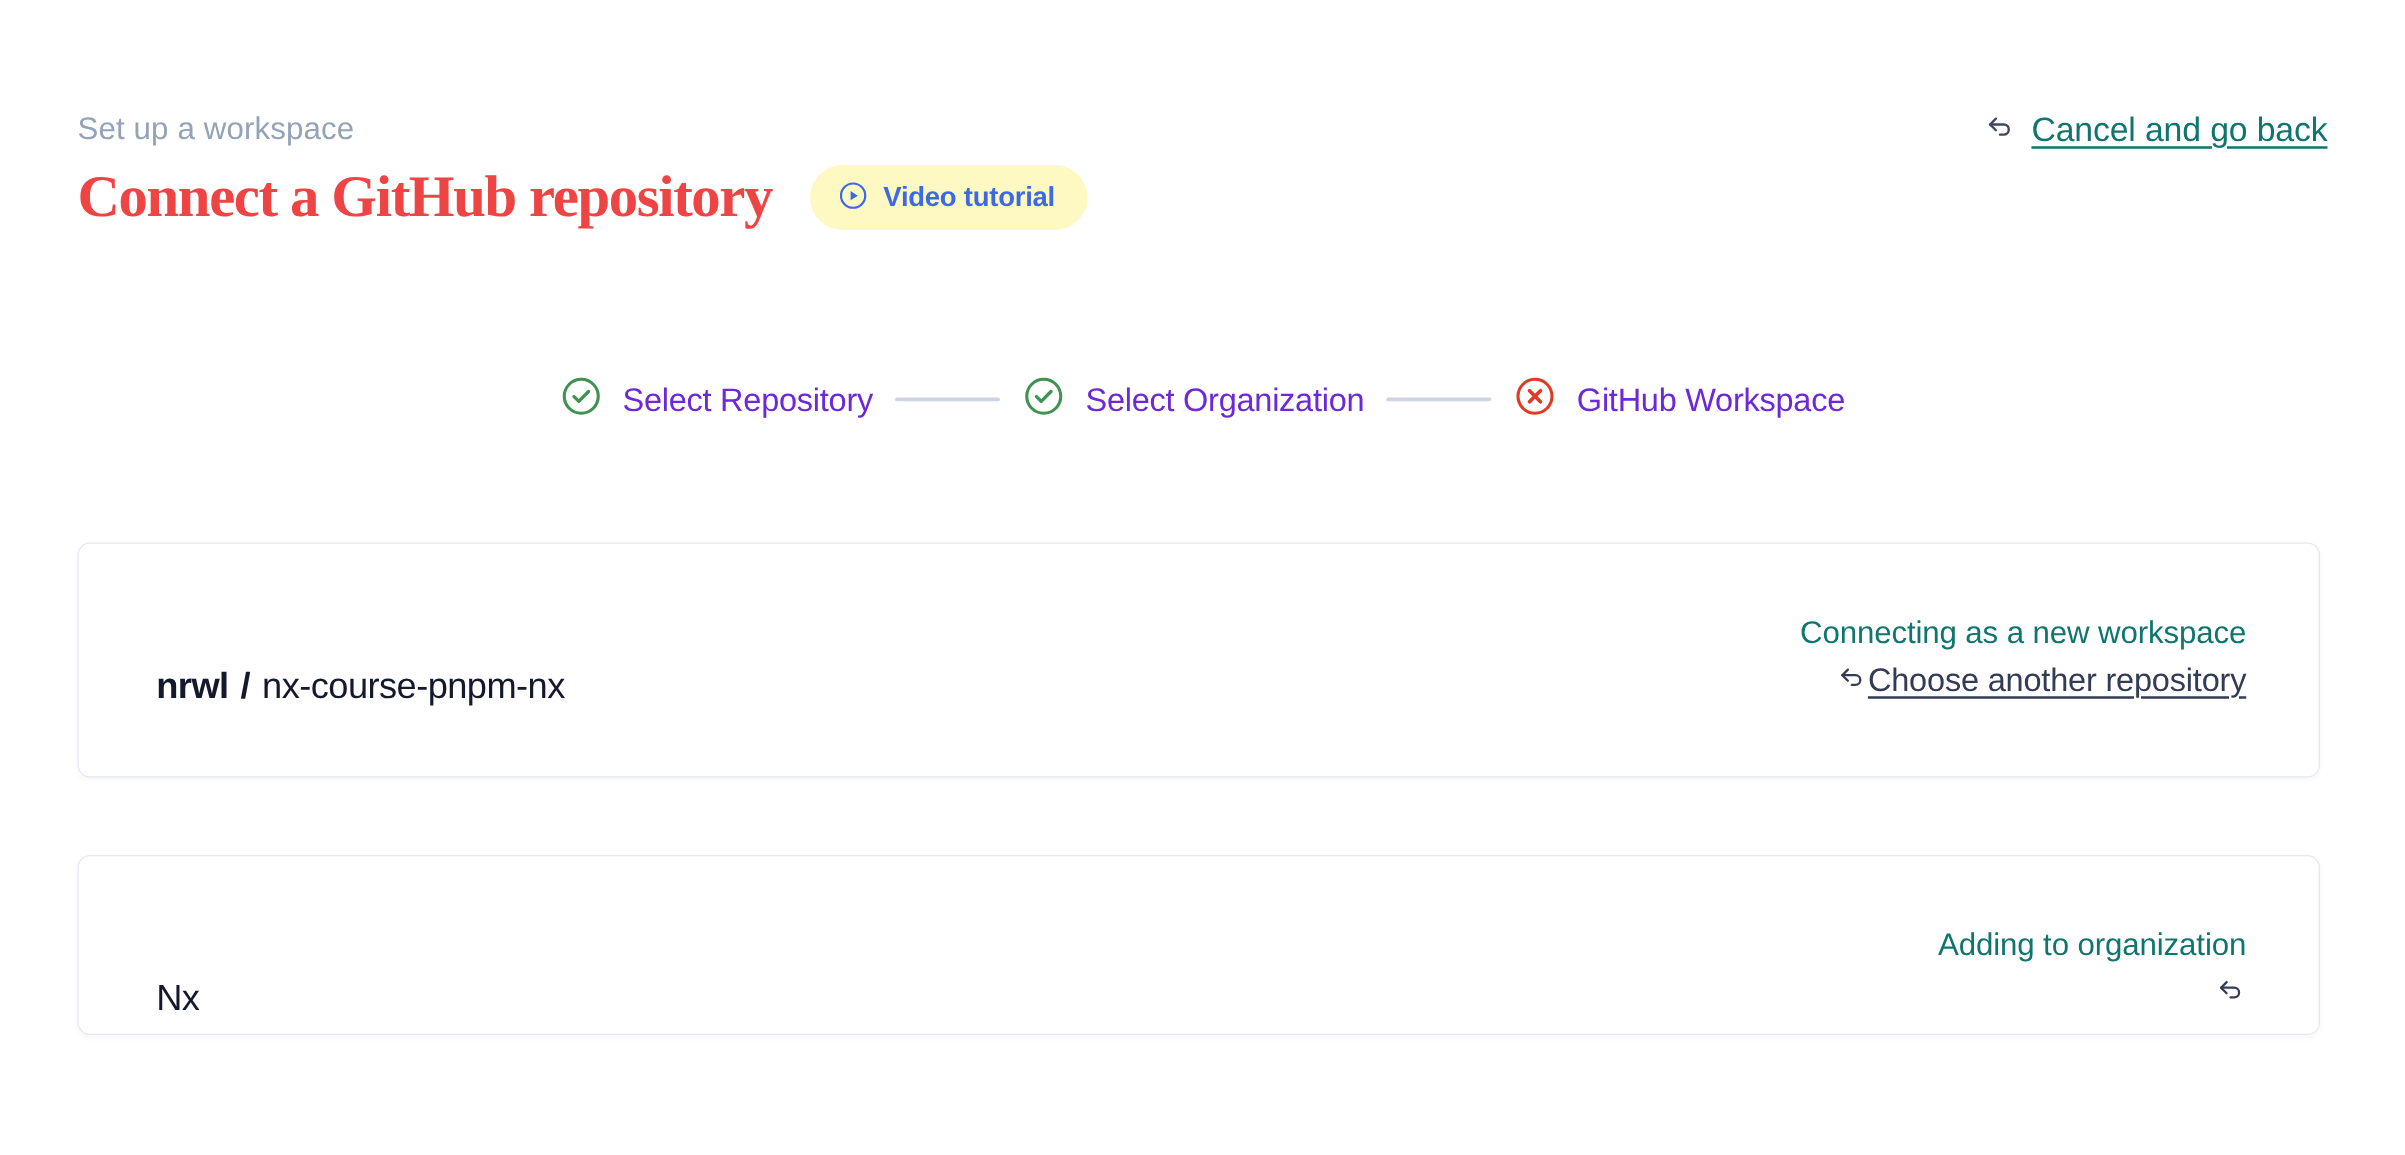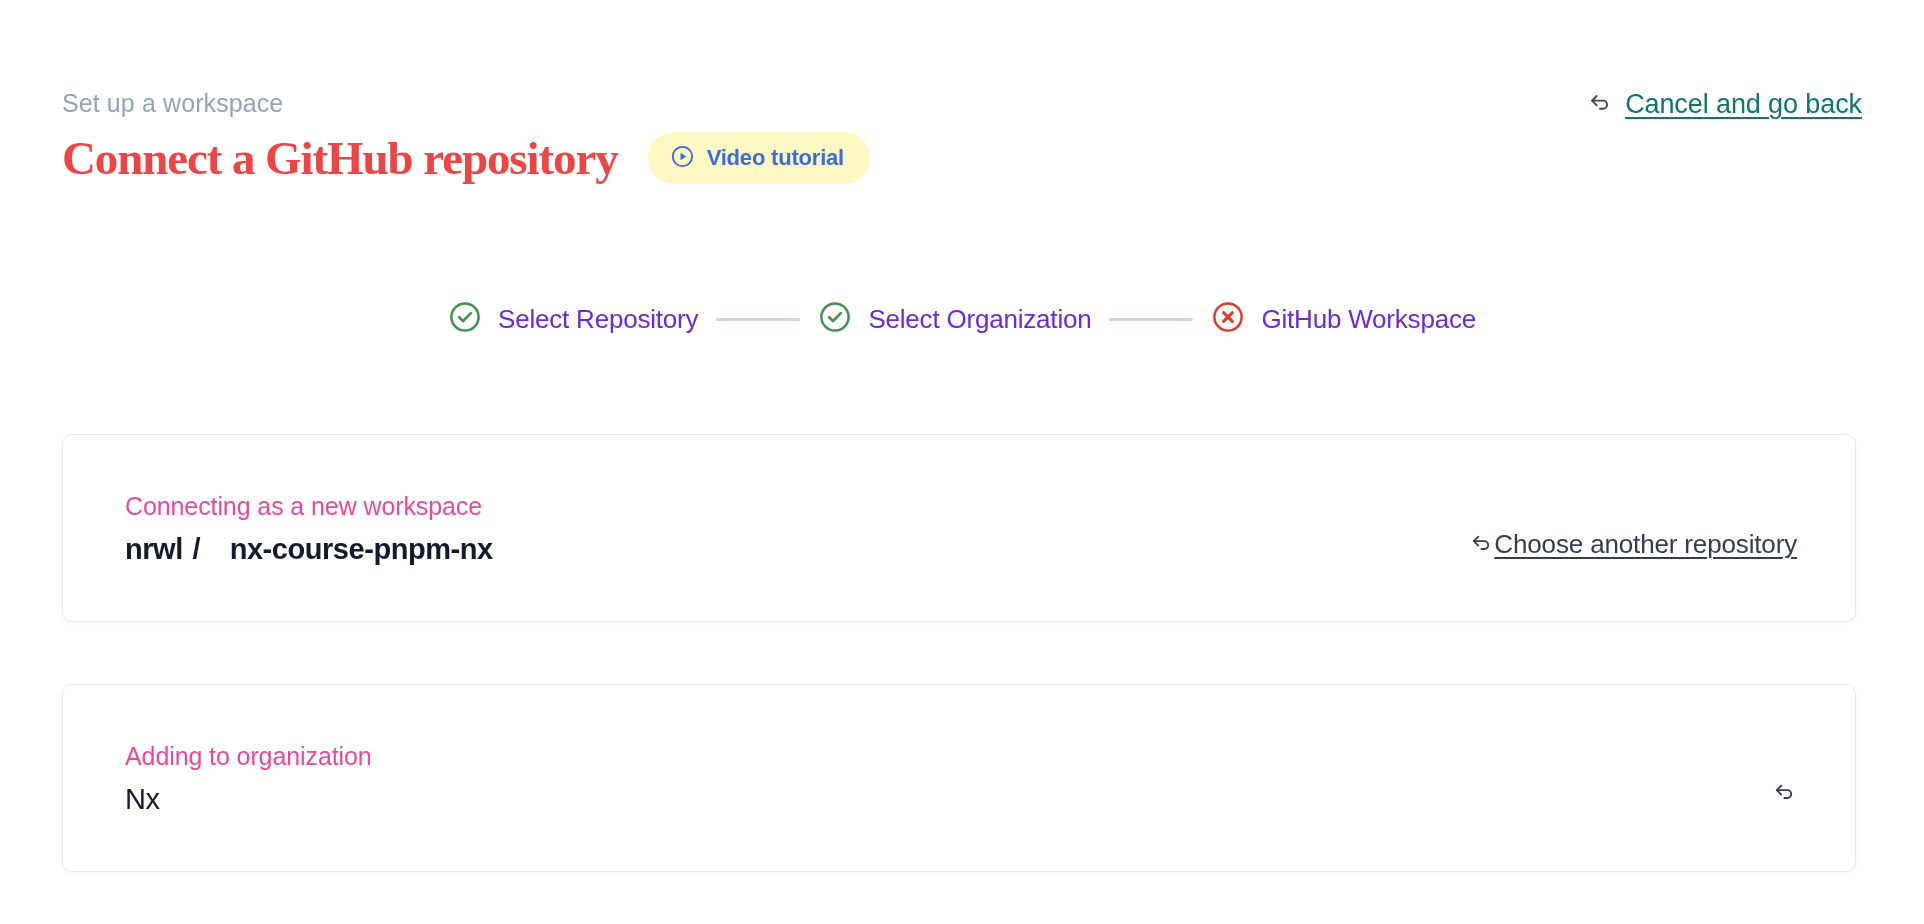--- a/index.html
+++ b/index.html
@@ -126,44 +126,45 @@
   .card {
     position: absolute;
     left: 62px;
     width: 1794px;
     background: #ffffff;
     border: 1.5px solid #e6e8f0;
     border-radius: 10px;
     box-shadow: 0 2px 4px rgba(100,110,140,0.055);
   }
   #card-repo  { top: 434px; height: 188px; }
-  #card-org   { top: 684px; height: 188px; }
+  #card-org   { top: 684px; height: 144px; }
 
   .card-inner {
     position: relative;
     height: 100%;
     padding: 56px 58px 0 62px;
   }
   .card-caption {
     font-size: 25px;
     line-height: 30px;
-    color: #ec4899;
+    color: #0f766e;
     letter-spacing: -0.1px;
+    text-align: right;
   }
   .card-value {
     margin-top: 10px;
     font-size: 29px;
     line-height: 36px;
     color: #14192c;
     letter-spacing: -0.45px;
     white-space: nowrap;
   }
   .card-value .owner { font-weight: 600; }
   .card-value .sep   { font-weight: 600; padding: 0 2px; }
-  .card-value .repo  { font-weight: 700; margin-left: 20px; }
+  .card-value .repo  { font-weight: 400; }
   .card-value.plain  { font-weight: 500; }
 
   .card-link {
     position: absolute;
     top: 56px;
     right: 58px;
     display: inline-flex;
     align-items: center;
     gap: 0;
     cursor: pointer;

